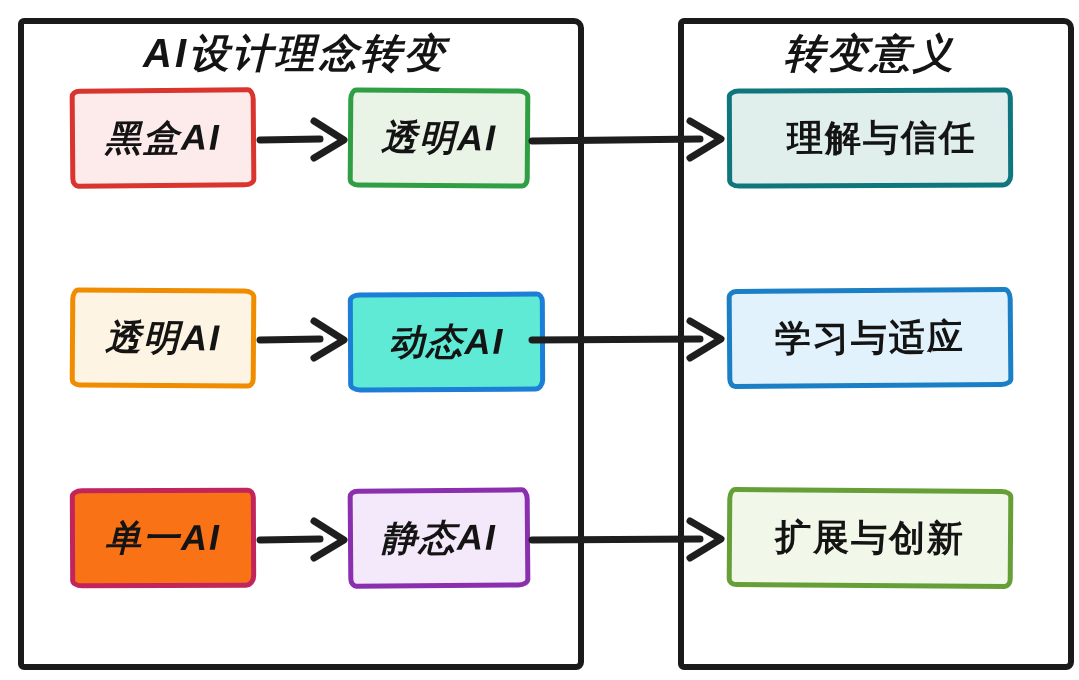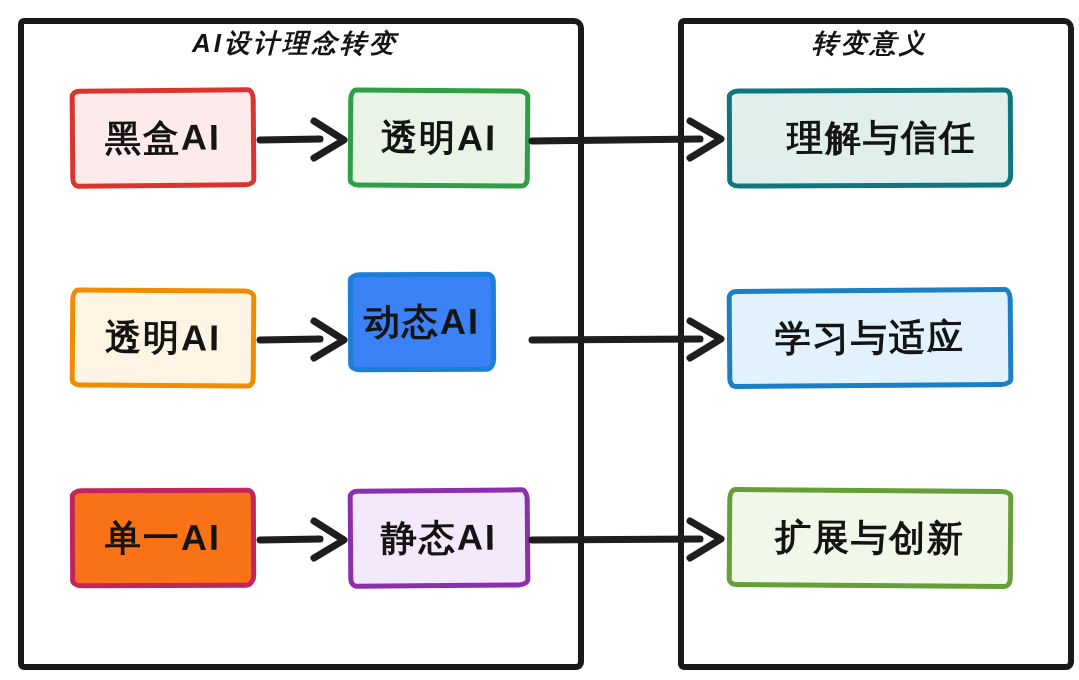--- a/index.html
+++ b/index.html
@@ -17,21 +17,21 @@
   }
   .panel {
     position: absolute;
     border: 6px solid #1a1a1a;
     border-radius: 6px 10px 8px 6px;
     background: transparent;
   }
   .panel-title {
     position: absolute;
     text-align: center;
-    font-size: 26px;
+    font-size: 40px;
     font-weight: bold;
     font-style: italic;
     color: #141414;
     letter-spacing: 3px;
     white-space: nowrap;
   }
   .box {
     position: absolute;
     border-style: solid;
     border-width: 5px;
@@ -39,20 +39,21 @@
     align-items: center;
     justify-content: center;
     box-sizing: border-box;
   }
   .box.jit-a { border-radius: 10px 8px 12px 8px / 8px 12px 8px 10px; transform: rotate(-0.45deg); }
   .box.jit-b { border-radius: 8px 12px 8px 10px / 12px 8px 10px 8px; transform: rotate(0.4deg); }
   .box.jit-c { border-radius: 12px 8px 10px 12px / 8px 10px 12px 8px; transform: rotate(-0.25deg); }
   .box-label {
     font-size: 36px;
     font-weight: bold;
+    font-style: italic;
     color: #141414;
     letter-spacing: 2px;
     white-space: nowrap;
   }
   .arrow-layer {
     position: absolute;
     left: 0;
     top: 0;
     width: 1079px;
     height: 680px;
@@ -77,21 +78,21 @@
   <div class="box jit-b" style="left: 348px; top: 88px; width: 182px; height: 100px; border-color: rgb(47, 158, 68); background-color: rgb(233, 244, 231);">
     <span class="box-label">透明AI</span>
   </div>
   <div class="box jit-c" style="left: 727px; top: 88px; width: 286px; height: 100px; border-color: rgb(16, 118, 125); background-color: rgb(224, 239, 236);">
     <span class="box-label" style="font-style:normal;margin-left:24px;">理解与信任</span>
   </div>
 
   <div class="box jit-b" style="left: 70px; top: 288px; width: 186px; height: 100px; border-color: rgb(240, 140, 0); background-color: rgb(253, 244, 227);">
     <span class="box-label">透明AI</span>
   </div>
-  <div class="box jit-c" style="left: 348px; top: 272px; width: 148px; height: 100px; border-color: rgb(28, 126, 214); background-color: #3b82f6;">
+  <div class="box jit-c" style="left: 348px; top: 292px; width: 197px; height: 100px; border-color: rgb(28, 126, 214); background-color: #5eead4;">
     <span class="box-label">动态AI</span>
   </div>
   <div class="box jit-a" style="left: 727px; top: 288px; width: 286px; height: 100px; border-color: rgb(27, 127, 198); background-color: rgb(226, 242, 252);">
     <span class="box-label" style="font-style:normal;">学习与适应</span>
   </div>
 
   <div class="box jit-c" style="left: 70px; top: 488px; width: 186px; height: 100px; border-color: rgb(194, 37, 92); background-color: #f97316;">
     <span class="box-label">单一AI</span>
   </div>
   <div class="box jit-a" style="left: 348px; top: 488px; width: 182px; height: 100px; border-color: rgb(138, 47, 174); background-color: rgb(244, 233, 250);">

